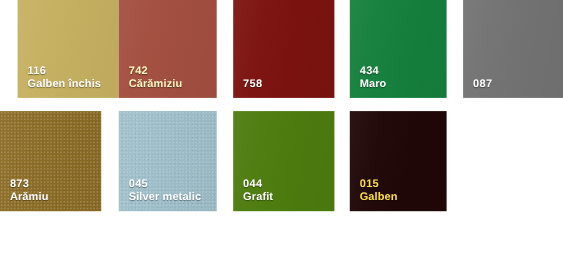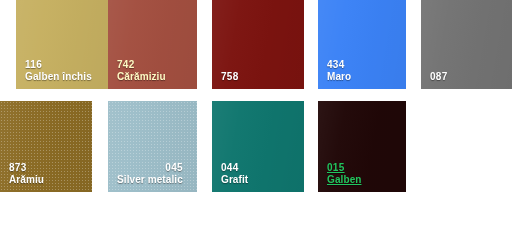--- a/index.html
+++ b/index.html
@@ -94,48 +94,48 @@
       <div class="labels" style="color: #fef9c3;">
         <div class="code">742</div>
         <div class="name">Cărămiziu</div>
       </div>
     </div>
     <div class="swatch" style="left: 212px; top: 0px; width: 92px; height: 89px; background: rgb(124, 19, 15);">
       <div class="labels" style="color: rgb(255, 255, 255);">
         <div class="code">758</div>
       </div>
     </div>
-    <div class="swatch" style="left: 318px; top: 0px; width: 88px; height: 89px; background: #3b82f6;">
+    <div class="swatch" style="left: 318px; top: 0px; width: 88px; height: 89px; background: #15803d;">
       <div class="labels" style="color: rgb(255, 255, 255);">
         <div class="code">434</div>
         <div class="name">Maro</div>
       </div>
     </div>
     <div class="swatch" style="left: 421px; top: 0px; width: 91px; height: 89px; background: #737373;">
       <div class="labels" style="color: rgb(255, 255, 255);">
         <div class="code">087</div>
       </div>
     </div>
     <div class="swatch metallic" style="left: 0px; top: 101px; width: 92px; height: 91px; background: rgb(139, 107, 36);">
       <div class="labels" style="color: rgb(255, 255, 255);">
         <div class="code">873</div>
         <div class="name">Arămiu</div>
       </div>
     </div>
     <div class="swatch metallic" style="left: 108px; top: 101px; width: 89px; height: 91px; background: rgb(157, 190, 201);">
-      <div class="labels" style="color: rgb(255, 255, 255); text-align: right;">
+      <div class="labels" style="color: rgb(255, 255, 255);">
         <div class="code">045</div>
         <div class="name">Silver metalic</div>
       </div>
     </div>
-    <div class="swatch" style="left: 212px; top: 101px; width: 92px; height: 91px; background: #0f766e;">
+    <div class="swatch" style="left: 212px; top: 101px; width: 92px; height: 91px; background: #4d7c0f;">
       <div class="labels" style="color: rgb(255, 255, 255);">
         <div class="code">044</div>
         <div class="name">Grafit</div>
       </div>
     </div>
     <div class="swatch" style="left: 318px; top: 101px; width: 88px; height: 91px; background: rgb(32, 7, 7);">
-      <div class="labels" style="color: #22c55e; text-decoration: underline;">
+      <div class="labels" style="color: #fde047;">
         <div class="code">015</div>
         <div class="name">Galben</div>
       </div>
     </div>
   </div>
 
 </body></html>

